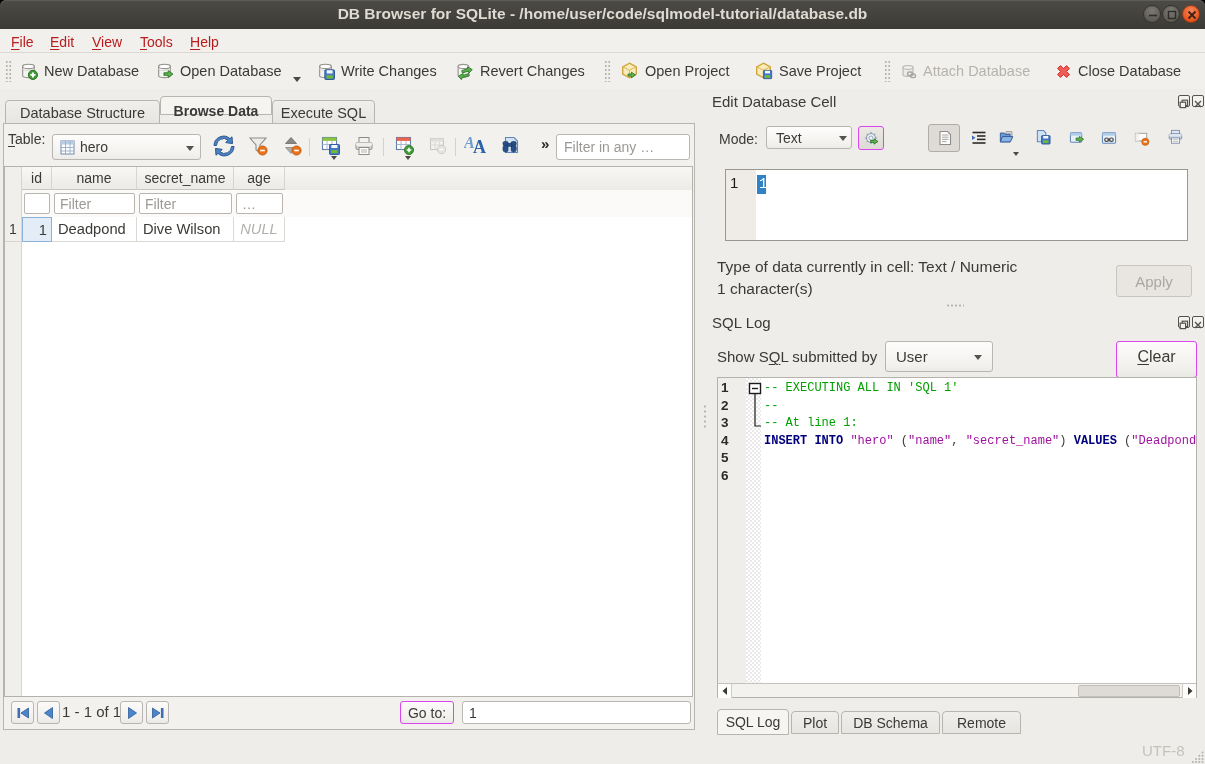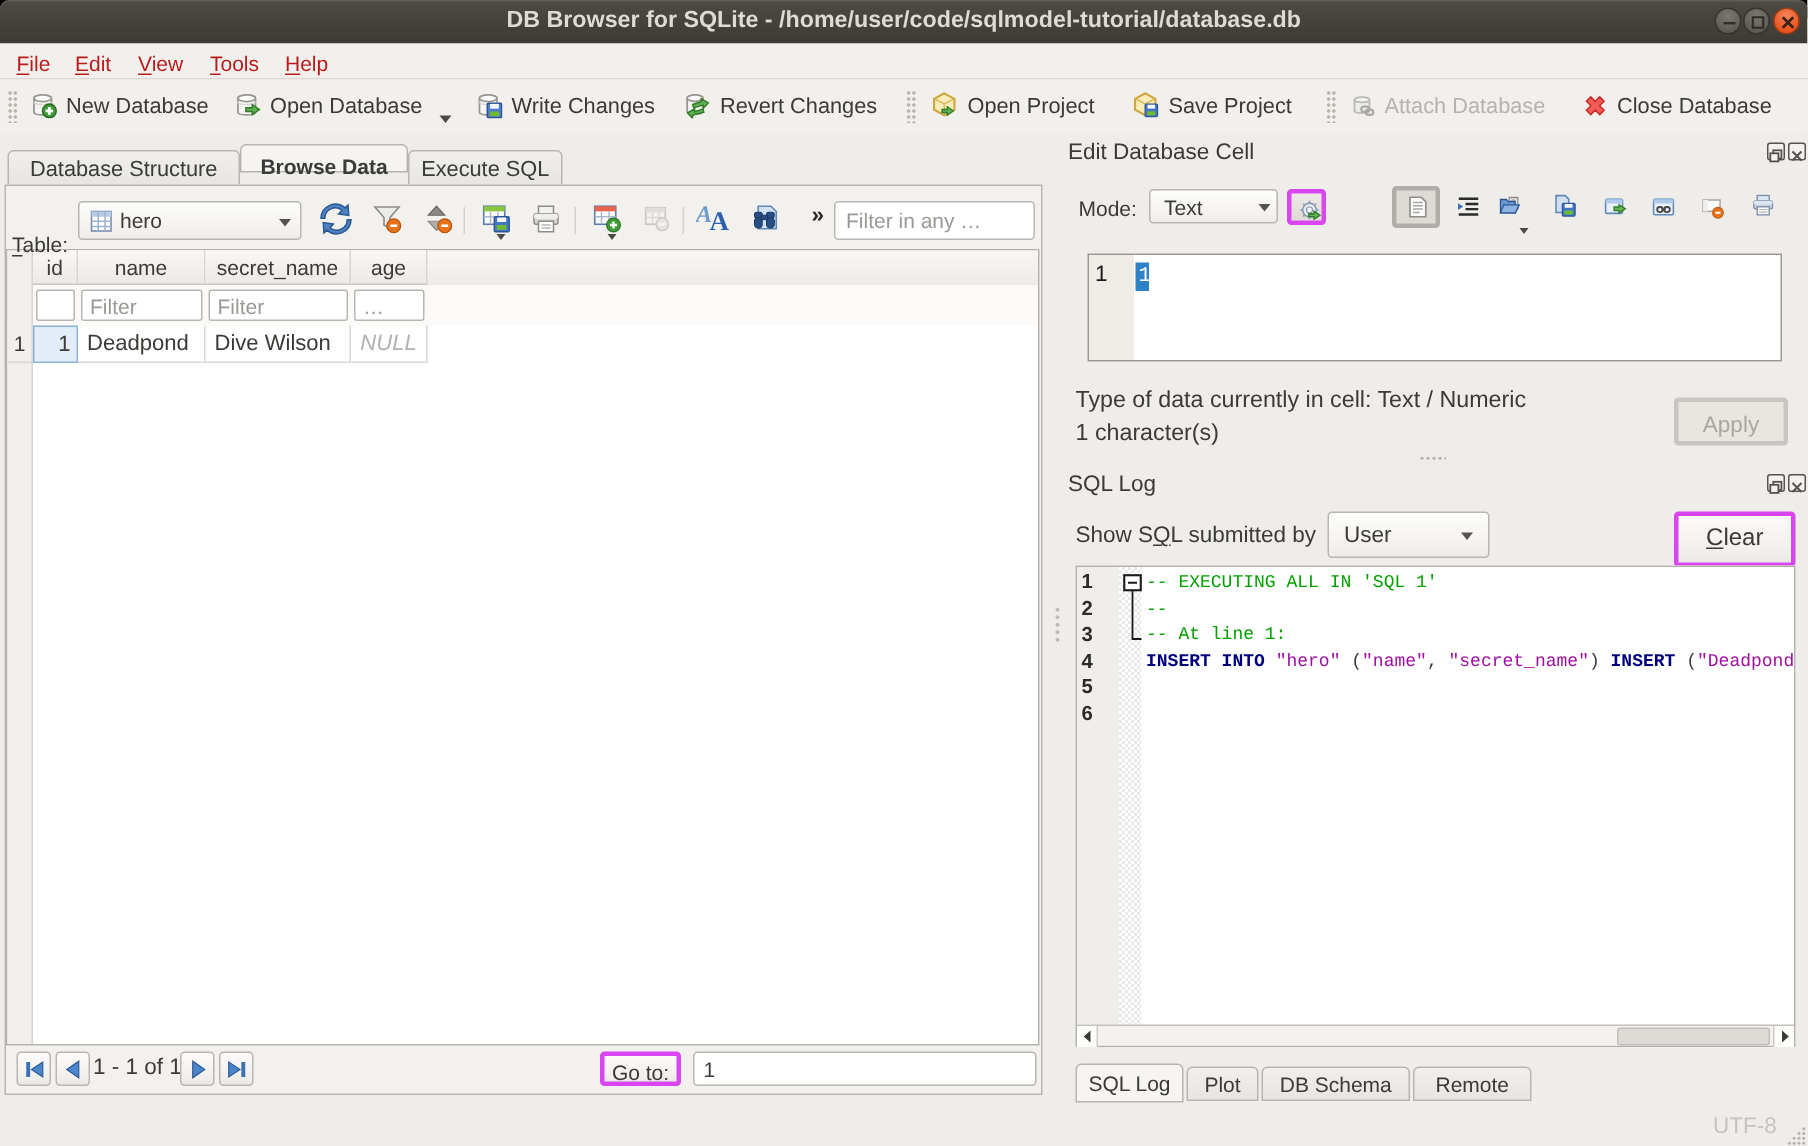--- a/index.html
+++ b/index.html
@@ -36,21 +36,21 @@
 .mcaret { position:absolute; width:0; height:0; border-left:4px solid rgba(0,0,0,0); border-right:4px solid rgba(0,0,0,0); border-top:5px solid #4a4944; }
 
 
 .tab { position:absolute; height:25px; line-height:24px; top:100px; background:linear-gradient(#f1efec,#e7e5e1);
   border:1px solid #b8b5b0; border-radius:4px 4px 0 0; text-align:center; font-size:14.5px; color:#3a3a3a; z-index:1;}
 .tab.active { background:#f5f4f1; height:19px; z-index:5; top:96px; line-height:28px; }
 #leftpanel { left:3px; top:123px; width:692px; height:607px; background:#f3f1ee; border:1px solid #b8b5b0; z-index:2; }
 
 
 .qcombo { position:absolute; border:1px solid #b9b6b1; border-radius:3px; background:linear-gradient(#fdfdfc,#f3f1ee 80%, #edebe7); }
-.qbtn { position:absolute; border:3px solid #d946ef; border-radius:3px; background:linear-gradient(#fcfbfa,#f1efec 80%, #eae8e4); }
+.qbtn { position:absolute; border:1px solid #d946ef; border-radius:3px; background:linear-gradient(#fcfbfa,#f1efec 80%, #eae8e4); }
 .carr { position:absolute; width:0; height:0; border-left:4px solid rgba(0,0,0,0); border-right:4px solid rgba(0,0,0,0); border-top:5px solid #55534e; }
 .qinput { position:absolute; border:1px solid #b9b6b1; border-radius:3px; background:#fff; }
 .ph { color:#9b9995; }
 
 
 #gridframe { left:4px; top:166px; width:689px; height:531px; background:#fff; border:1px solid #b5b2ad; z-index:3; }
 .vhead { position:absolute; left:0; top:0; width:17px; height:529px; background:#f1efeb; border-right:1px solid #d8d5d0; }
 .hcell { position:absolute; top:0; height:23px; background:linear-gradient(#f9f8f6,#f1efec 60%,#eceae6); border-right:1px solid #d8d5d0; border-bottom:1px solid #c9c6c1; text-align:center; line-height:23px; font-size:14px; }
 .gcell { position:absolute; font-size:14.7px; line-height:24px; height:25px; border-right:1px solid #dbd8d3; border-bottom:1px solid #dbd8d3; }
 
@@ -160,21 +160,21 @@
         <path d="M8.5 5.6 L11.5 2.6 L14.4 5.5 L11.4 8.5 L14.4 11.5 L11.5 14.4 L8.5 11.4 L5.5 14.4 L2.6 11.5 L5.6 8.5 L2.6 5.5 L5.5 2.6 Z" fill="#f05c58" stroke="#d02c28" stroke-width="1"></path>
       </svg><span style="margin-left:6px;">Close Database</span></div>
 </div>
 
 <div class="tab" style="left:5px; width:155px;">Database Structure</div>
 <div class="tab active" style="left:160px; width:112px; font-weight:bold; font-size:14px;">Browse Data</div>
 <div class="tab" style="left:272px; width:103px;">Execute SQL</div>
 <div class="abs" id="leftpanel"></div>
 
 <div class="abs" style="left:0; top:131px; width:695px; height:30px; z-index:6;">
-  <span style="position:absolute; left:8px; top:24px;"><u>T</u>able:</span>
+  <span style="position:absolute; left:8px; top:0;"><u>T</u>able:</span>
   <div class="qcombo" style="left:52px; top:3px; width:149px; height:26px;">
     <svg class="abs" style="left:7px; top:5px;" width="15" height="15" viewBox="0 0 15 15">
         <rect x="1" y="1" width="13" height="13" fill="#fff" stroke="#6f87ab" stroke-width="1"></rect>
         <rect x="1" y="1" width="13" height="3.5" fill="#b8cce4"></rect>
         <line x1="5.5" y1="1" x2="5.5" y2="14" stroke="#9db3cd" stroke-width="1"></line>
         <line x1="10" y1="1" x2="10" y2="14" stroke="#9db3cd" stroke-width="1"></line>
         <line x1="1" y1="7.5" x2="14" y2="7.5" stroke="#9db3cd" stroke-width="1"></line>
         <line x1="1" y1="11" x2="14" y2="11" stroke="#9db3cd" stroke-width="1"></line>
       </svg>
     <span style="position:absolute; left:27px; top:4px;">hero</span>
@@ -441,21 +441,21 @@
   <div class="lnum" style="top:89.5px;">6</div>
 
   <svg class="abs" style="left:30px; top:4px;" width="16" height="45" viewBox="0 0 16 45">
       <rect x="1.5" y="1.5" width="11" height="10" fill="#fff" stroke="#1a1a1a" stroke-width="1.4"></rect>
       <line x1="4" y1="6.5" x2="10" y2="6.5" stroke="#1a1a1a" stroke-width="1.4"></line>
       <path d="M7 11.5 L7 44 L13 44" fill="none" stroke="#1a1a1a" stroke-width="1.2"></path>
     </svg>
   <div class="cline grn" style="top:3px;">-- EXECUTING ALL IN 'SQL 1'</div>
   <div class="cline grn" style="top:20.5px;">--</div>
   <div class="cline grn" style="top:38px;">-- At line 1:</div>
-  <div class="cline" style="top:55.5px;"><span class="kw">INSERT INTO</span> <span class="str">"hero"</span> (<span class="str">"name"</span>, <span class="str">"secret_name"</span>) <span class="kw">INSERT</span> (<span class="str">"Deadpond</span></div>
+  <div class="cline" style="top:55.5px;"><span class="kw">INSERT INTO</span> <span class="str">"hero"</span> (<span class="str">"name"</span>, <span class="str">"secret_name"</span>) <span class="kw">VALUES</span> (<span class="str">"Deadpond</span></div>
 
   <div class="abs" style="left:0; top:305px; width:478px; height:14px; background:#f4f2ef; border-top:1px solid #c5c2bd;">
     <div class="abs" style="left:0; top:0; width:14px; height:14px; background:#fdfdfc; border-right:1px solid #cfccc7;"><svg width="14" height="14">
           <path d="M9 3 L9 11 L4.5 7 Z" fill="#3a3934"></path>
         </svg></div>
     <div class="abs" style="right:0; top:0; width:14px; height:14px; background:#fdfdfc; border-left:1px solid #cfccc7;"><svg width="14" height="14">
           <path d="M5 3 L5 11 L9.5 7 Z" fill="#3a3934"></path>
         </svg></div>
     <div class="abs" style="left:360px; top:1px; width:102px; height:12px; background:#dedbd6; border:1px solid #c2bfba; border-radius:2px;"></div>
   </div>

